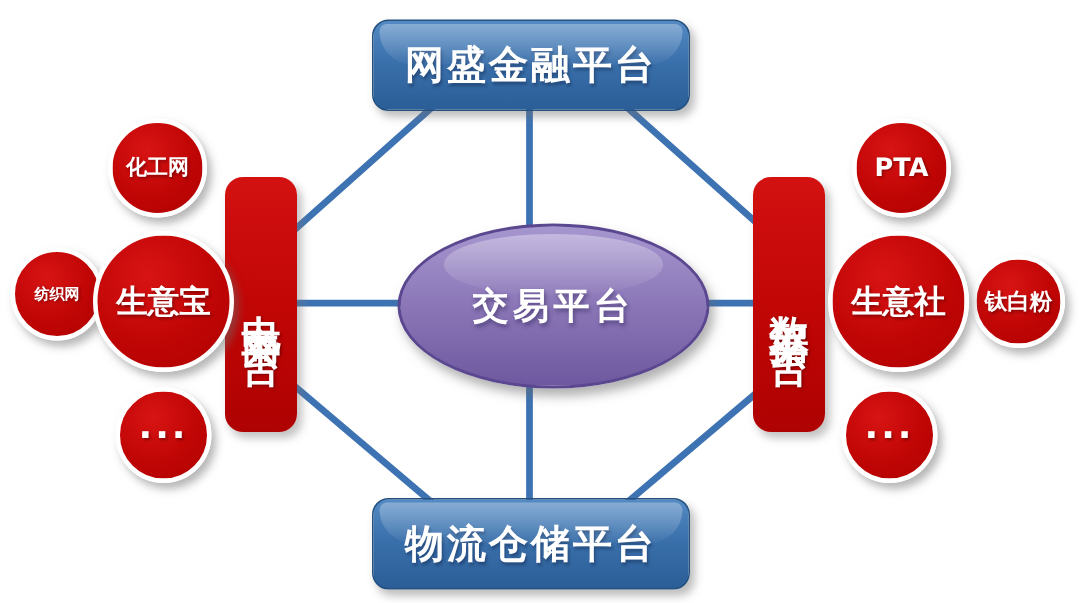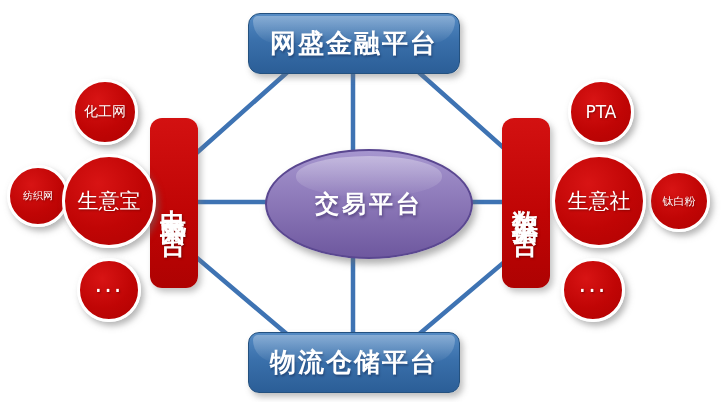--- a/index.html
+++ b/index.html
@@ -20,21 +20,21 @@
     display:flex;align-items:center;justify-content:center;
     color:#fff;font-size:26px;font-weight:bold;letter-spacing:2px;
     text-shadow:1px 2px 2px rgba(20,40,80,0.45);
   }
   .platform-box::before{
     content:"";position:absolute;left:4px;right:4px;top:2px;height:45%;
     border-radius:9px 9px 40px 40px;
     background:linear-gradient(180deg,rgba(255,255,255,0.30),rgba(255,255,255,0.03));
     pointer-events:none;
   }
-  .box-top{left:248px;top:13px;border-radius:12px;}
+  .box-top{left:248px;top:13px;}
   .box-bottom{left:248px;top:332px;}
 
   
   .center-ellipse{
     position:absolute;z-index:4;left:265px;top:149px;width:204px;height:106px;
     border-radius:50%;
     background:linear-gradient(180deg,#A headline 0%);
     background:linear-gradient(180deg,#A696CF 0%,#8C78B8 48%,#6E589F 100%);
     border:2px solid #5A4790;
     box-shadow:3px 5px 7px rgba(100,100,100,0.5);
@@ -65,30 +65,30 @@
     text-shadow:1px 1px 2px rgba(90,0,0,0.6);
   }
 
   
   .satellite{
     position:absolute;z-index:2;border-radius:50%;
     background:radial-gradient(circle at 38% 30%,#D81414 0%,#C00505 55%,#B00202 100%);
     border:3px solid #ffffff;box-sizing:border-box;
     box-shadow:3px 4px 6px rgba(110,110,110,0.5);
     display:flex;align-items:center;justify-content:center;
-    color:#fff;font-weight:normal;
+    color:#fff;font-weight:bold;
     text-shadow:1px 1px 2px rgba(90,0,0,0.6);
   }
   .c-huagong  {left:72px; top:79px; width:66px;height:66px;font-size:14px;}
   .c-shengyibao{left:62px; top:154px;width:94px;height:94px;font-size:21px;z-index:3;}
   .c-fangzhi  {left:7px;  top:165px;width:62px;height:62px;font-size:10px;}
   .c-ldots    {left:77px; top:258px;width:64px;height:64px;font-size:24px;}
   .c-pta      {left:568px;top:79px; width:66px;height:66px;font-size:17px;}
   .c-shengyishe{left:552px;top:154px;width:94px;height:94px;font-size:21px;z-index:3;text-align:right;}
-  .c-taibaifen{left:648px;top:170px;width:62px;height:62px;font-size:11px;}
+  .c-taibaifen{left:648px;top:170px;width:62px;height:62px;font-size:15px;}
   .c-rdots    {left:561px;top:258px;width:64px;height:64px;font-size:24px;}
   .dots{letter-spacing:2px;padding-bottom:12px;}
 </style>
 </head>
 <body>
 
 <div class="stage">
 
   <svg class="connectors" width="722" height="402" viewBox="0 0 722 402">
     <line x1="353" y1="40" x2="353" y2="358"></line>

